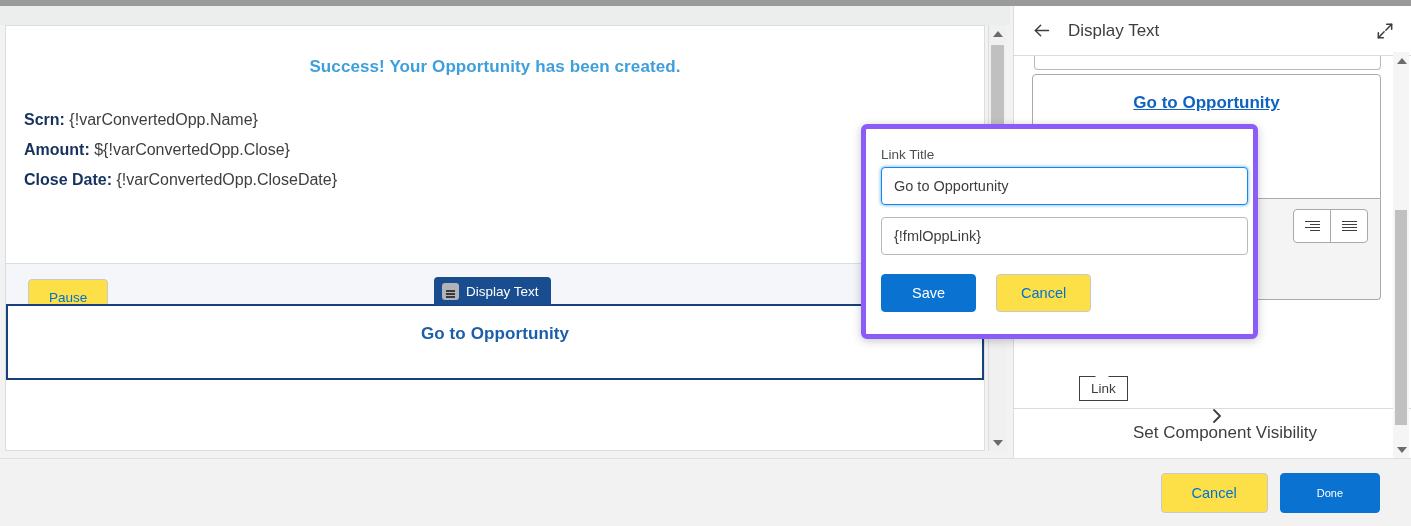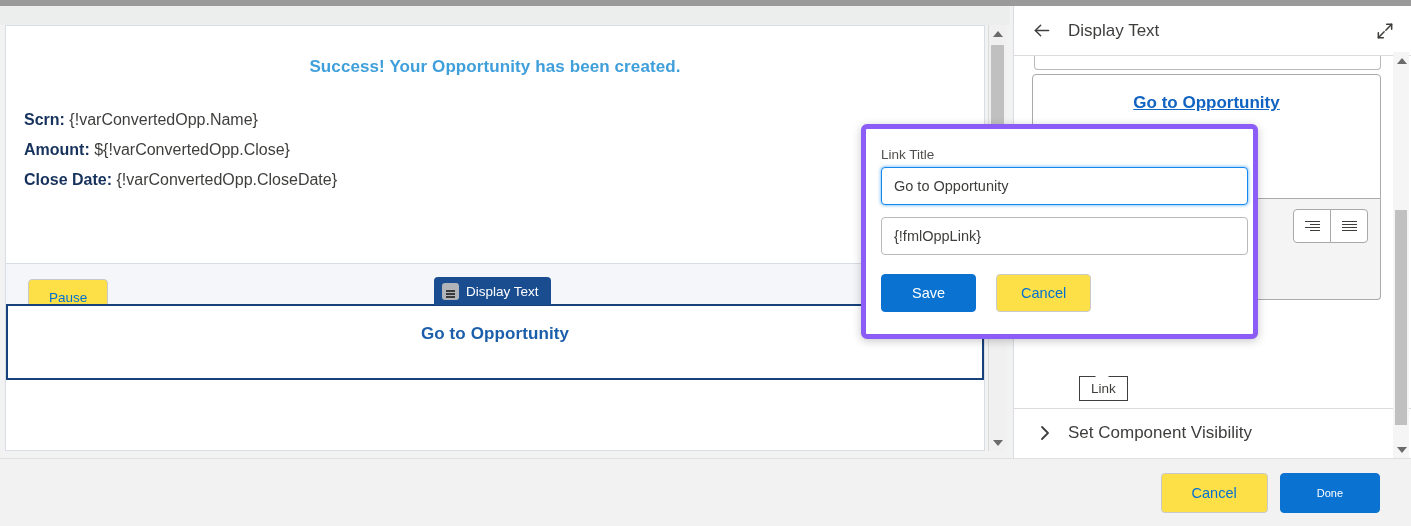--- a/index.html
+++ b/index.html
@@ -128,21 +128,21 @@
   .align-ico span{height:1.6px;background:#3e3e3c;display:block;}
   .align-right span:nth-child(1){width:100%;align-self:flex-end;}
   .align-right span:nth-child(2){width:65%;align-self:flex-end;}
   .align-right span:nth-child(3){width:100%;align-self:flex-end;}
   .align-right span:nth-child(4){width:65%;align-self:flex-end;}
   .align-just span{width:100%;}
 
   .rp-divider{position:absolute;left:0;top:352px;width:398px;height:1px;background:#dddbda;}
   .visibility-row{
     position:absolute;left:0;top:353px;width:398px;height:48px;display:flex;align-items:center;
-    padding-left:24px;box-sizing:border-box;cursor:pointer;
+    padding-left:24px;box-sizing:border-box;cursor:pointer;flex-direction:column;
   }
   .chev{width:14px;height:14px;color:#3e3e3c;margin-right:16px;display:flex;align-items:center;}
   .visibility-label{font-size:17px;color:#3e3e3c;}
 
   
   .link-tooltip{
     position:absolute;left:1079px;top:376px;background:#fff;border:1px solid #3e3e3c;
     padding:4px 11px;font-size:13.5px;color:#3e3e3c;z-index:40;
   }
   .tooltip-arrow{

